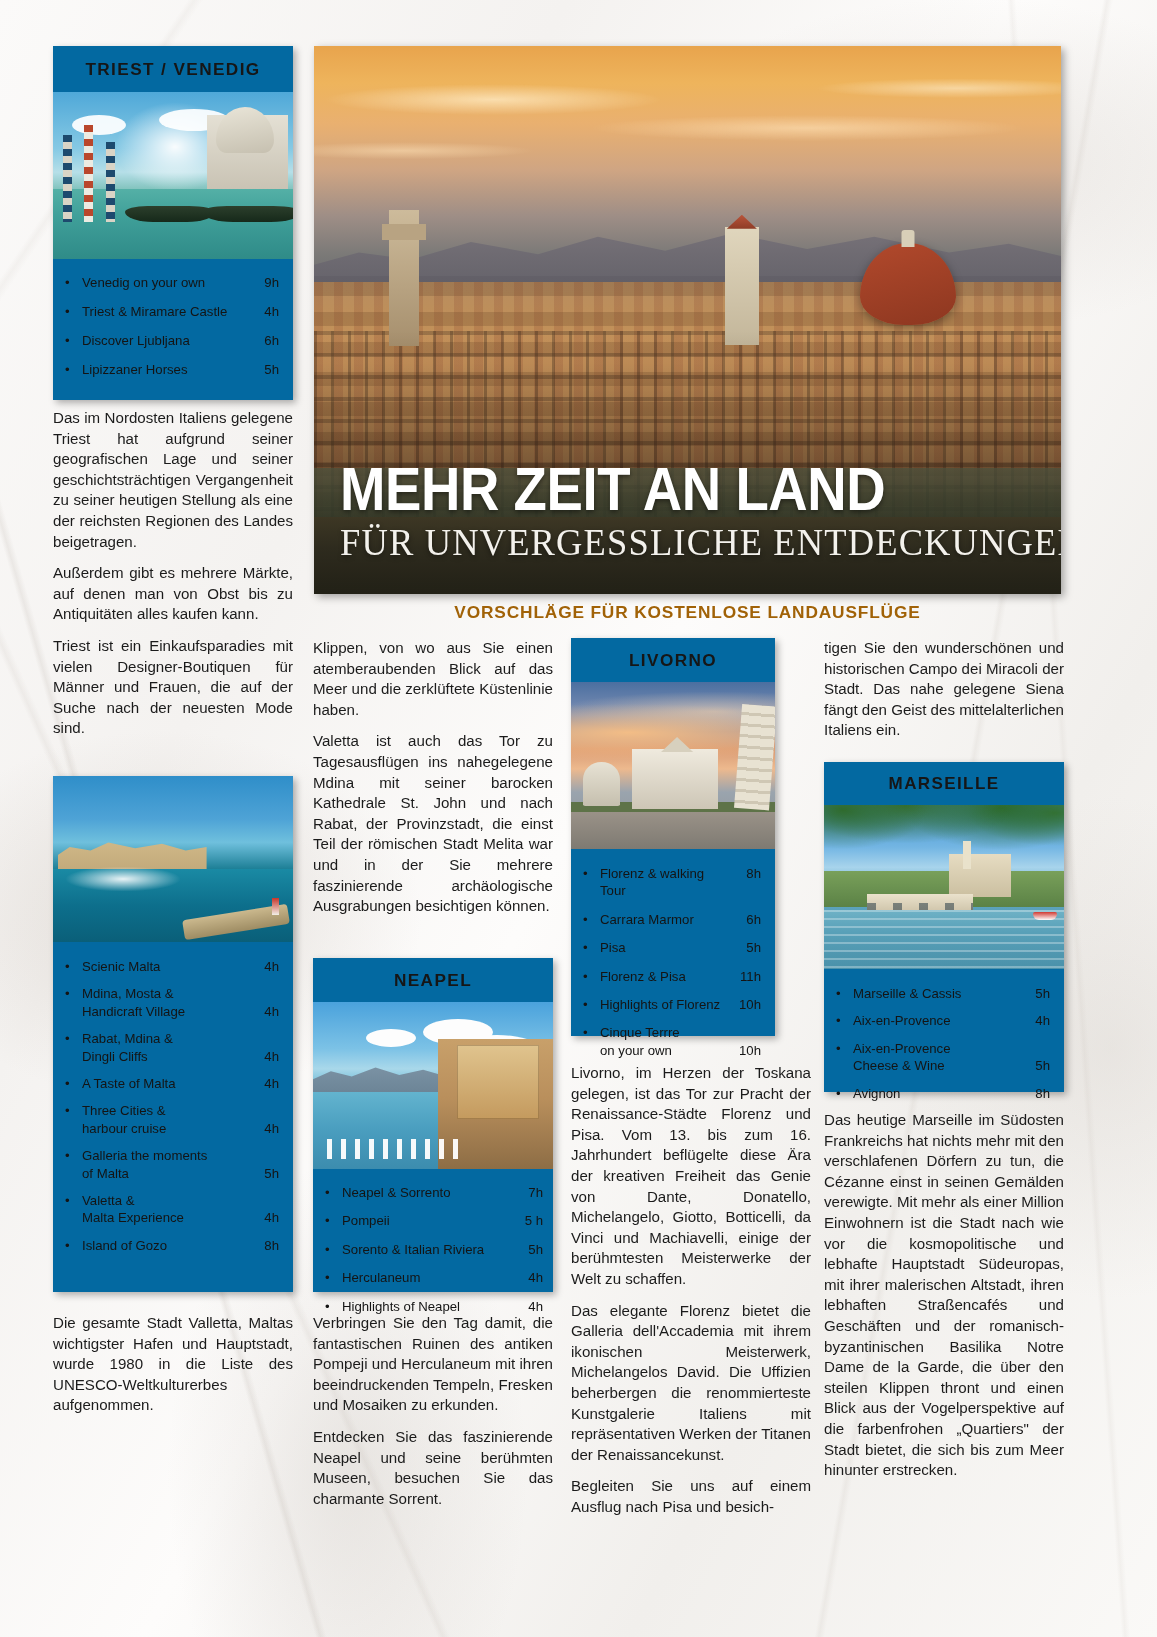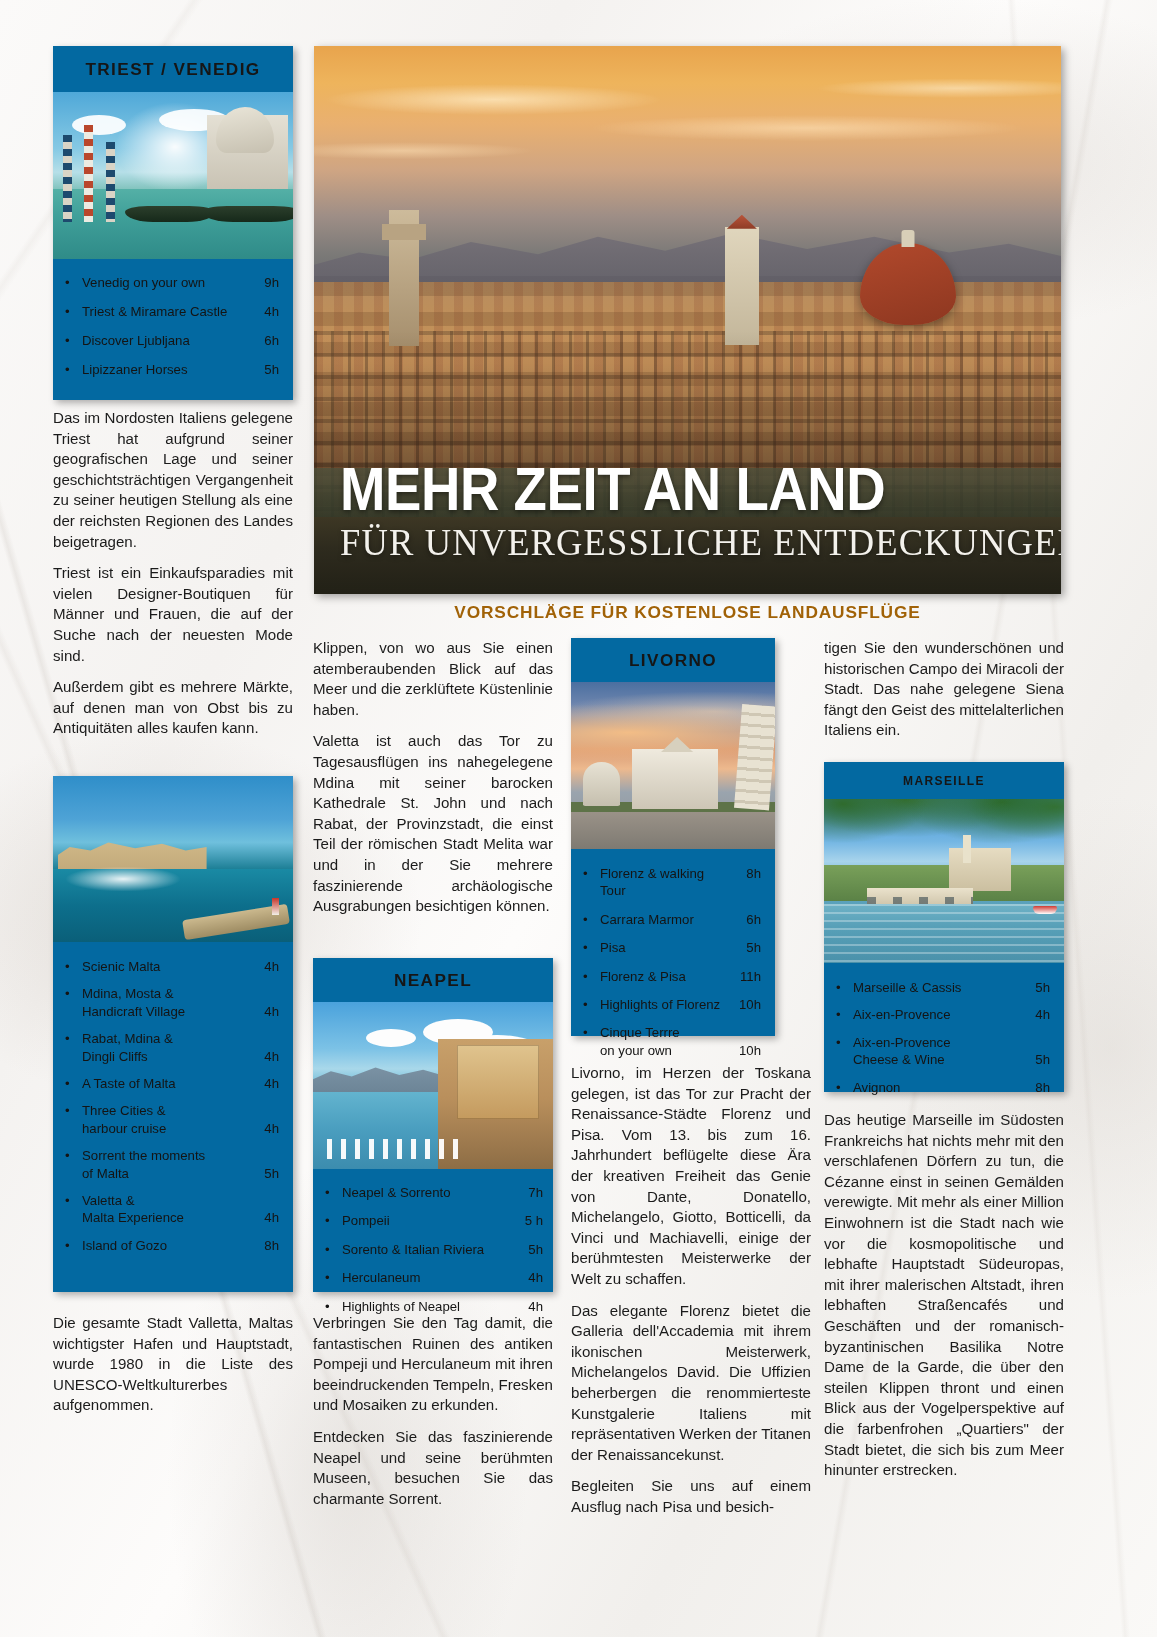--- a/index.html
+++ b/index.html
@@ -258,21 +258,21 @@
   #card-neapel { left: 313px; top: 958px; width: 240px; height: 334px; }
   #card-neapel .card-title { font-size: 17.2px; padding: 12px 0 11px; }
   #card-neapel .card-photo { height: 167px; }
   #card-neapel .card-list { padding: 15px 10px 0 12px; }
   #card-neapel .card-list li { font-size: 13.2px; line-height: 17.4px; margin-bottom: 11px; }
   #card-neapel .bullet { width: 17px; }
   #card-neapel .li-hours { width: 30px; }
 
   
   #card-marseille { left: 824px; top: 762px; width: 240px; height: 330px; }
-  #card-marseille .card-title { font-size: 12px; padding: 12px 0 11px; }
+  #card-marseille .card-title { font-size: 17px; padding: 12px 0 11px; }
   #card-marseille .card-photo { height: 164px; }
   #card-marseille .card-list { padding: 16px 14px 0 12px; }
   #card-marseille .card-list li { font-size: 13.2px; line-height: 17.4px; margin-bottom: 10px; }
   #card-marseille .bullet { width: 17px; }
   #card-marseille .li-hours { width: 26px; }
 
   
 
   
   .ph-venice { background: linear-gradient(180deg, #4fa8d8 0%, #86c9e4 34%, #b6dfe8 48%, #6fb9ae 62%, #3f9a94 100%); }
@@ -459,21 +459,21 @@
       <span class="li-name"><span>A Taste of Malta</span></span>
       <span class="li-hours">4h</span>
     </li>
     <li>
       <span class="bullet">•</span>
       <span class="li-name"><span>Three Cities &amp;</span><span class="li-sub">harbour cruise</span></span>
       <span class="li-hours" style="align-self:flex-end;">4h</span>
     </li>
     <li>
       <span class="bullet">•</span>
-      <span class="li-name"><span>Sorrent the moments</span><span class="li-sub">of Malta</span></span>
+      <span class="li-name"><span>Galleria the moments</span><span class="li-sub">of Malta</span></span>
       <span class="li-hours" style="align-self:flex-end;">5h</span>
     </li>
     <li>
       <span class="bullet">•</span>
       <span class="li-name"><span>Valetta &amp;</span><span class="li-sub">Malta Experience</span></span>
       <span class="li-hours" style="align-self:flex-end;">4h</span>
     </li>
     <li>
       <span class="bullet">•</span>
       <span class="li-name"><span>Island of Gozo</span></span>
@@ -600,22 +600,22 @@
     <li>
       <span class="bullet">•</span>
       <span class="li-name"><span>Avignon</span></span>
       <span class="li-hours">8h</span>
     </li>
   </ul>
 </div>
 
 <div class="body-col" id="col1-top" style="left:53px; top:408px; width:240px;">
   <p>Das im Nordosten Italiens gelegene Triest hat aufgrund seiner geografischen Lage und seiner geschichtsträchtigen Vergangenheit zu seiner heutigen Stellung als eine der reichsten Regionen des Landes beigetragen.</p>
+  <p>Außerdem gibt es mehrere Märkte, auf denen man von Obst bis zu Antiquitäten alles kaufen kann.</p>
   <p>Triest ist ein Einkaufsparadies mit vielen Designer-Boutiquen für Männer und Frauen, die auf der Suche nach der neuesten Mode sind.</p>
-  <p>Außerdem gibt es mehrere Märkte, auf denen man von Obst bis zu Antiquitäten alles kaufen kann.</p>
 </div>
 
 <div class="body-col" id="col1-bottom" style="left:53px; top:1313px; width:240px;">
   <p>Die gesamte Stadt Valletta, Maltas wichtigster Hafen und Hauptstadt, wurde 1980 in die Liste des UNESCO-Weltkulturerbes aufgenommen.</p>
 </div>
 
 <div class="body-col" id="col2-top" style="left:313px; top:638px; width:240px;">
   <p>Klippen, von wo aus Sie einen atemberaubenden Blick auf das Meer und die zerklüftete Küstenlinie haben.</p>
   <p>Valetta ist auch das Tor zu Tagesausflügen ins nahegelegene Mdina mit seiner barocken Kathedrale St. John und nach Rabat, der Provinzstadt, die einst Teil der römischen Stadt Melita war und in der Sie mehrere faszinierende archäologische Ausgrabungen besichtigen können.</p>
 </div>

